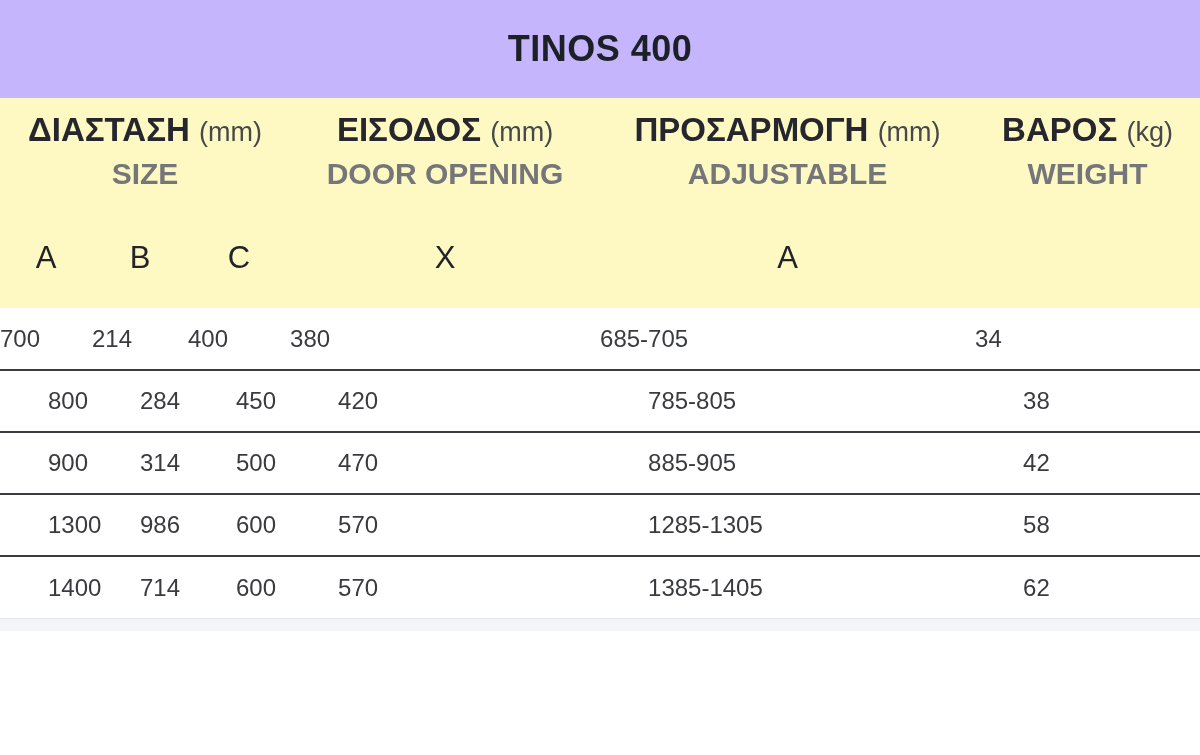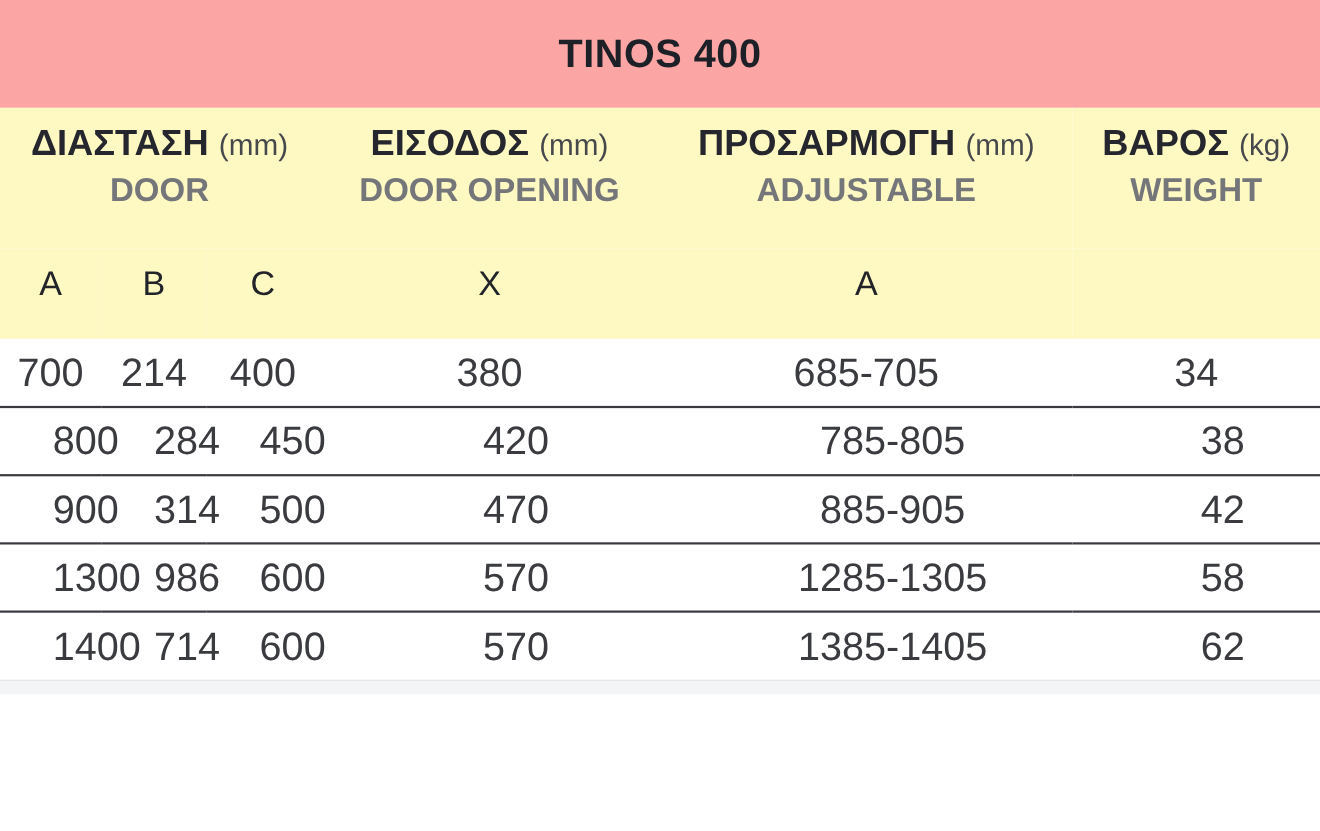--- a/index.html
+++ b/index.html
@@ -6,21 +6,21 @@
   html, body { background: #ffffff; }
   body { font-family: "Liberation Sans", sans-serif; }
   .sheet {
     width: 1200px; height: 755px;
     background: #ffffff;
     overflow: hidden;
     position: relative;
   }
   .titlebar {
     height: 98px;
-    background: #fca5a5;
+    background: #c4b5fd;
     display: flex; align-items: center; justify-content: center;
   }
   .titlebar .title {
     font-size: 36px; font-weight: bold; color: #1d2026;
     letter-spacing: 0.5px;
   }
   table.spec {
     width: 1200px;
     border-collapse: collapse;
     table-layout: fixed;
@@ -52,23 +52,22 @@
   }
   tr.letter-row th {
     height: 82px;
     vertical-align: middle;
     padding-bottom: 18px;
     text-align: center;
     font-size: 31px; color: #232429; font-weight: normal;
   }
   tbody td {
     height: 62px;
-    text-align: center;
     vertical-align: middle;
-    font-size: 36px;
+    font-size: 24px;
     color: #3a3b3f;
     background: #ffffff;
   }
   tbody tr + tr td { border-top: 2px solid #393b3f; padding-left: 48px; }
   .footer-strip {
     height: 13px;
     background: #f4f5f6;
     border-top: 1px solid #e3e4e6;
   }
 </style>
@@ -87,21 +86,21 @@
         <col class="c-b">
         <col class="c-c">
       <col class="c-x">
         <col class="c-adj">
         <col class="c-w">
     </colgroup>
     <thead>
       <tr class="group-row">
         <th colspan="3">
           <div class="greek"><span>ΔΙΑΣΤΑΣΗ</span> <span class="unit">(mm)</span></div>
-          <div class="english">DOOR</div>
+          <div class="english">SIZE</div>
         </th>
         <th>
           <div class="greek"><span>ΕΙΣΟΔΟΣ</span> <span class="unit">(mm)</span></div>
           <div class="english">DOOR OPENING</div>
         </th>
         <th>
           <div class="greek"><span>ΠΡΟΣΑΡΜΟΓΗ</span> <span class="unit">(mm)</span></div>
           <div class="english">ADJUSTABLE</div>
         </th>
         <th>

